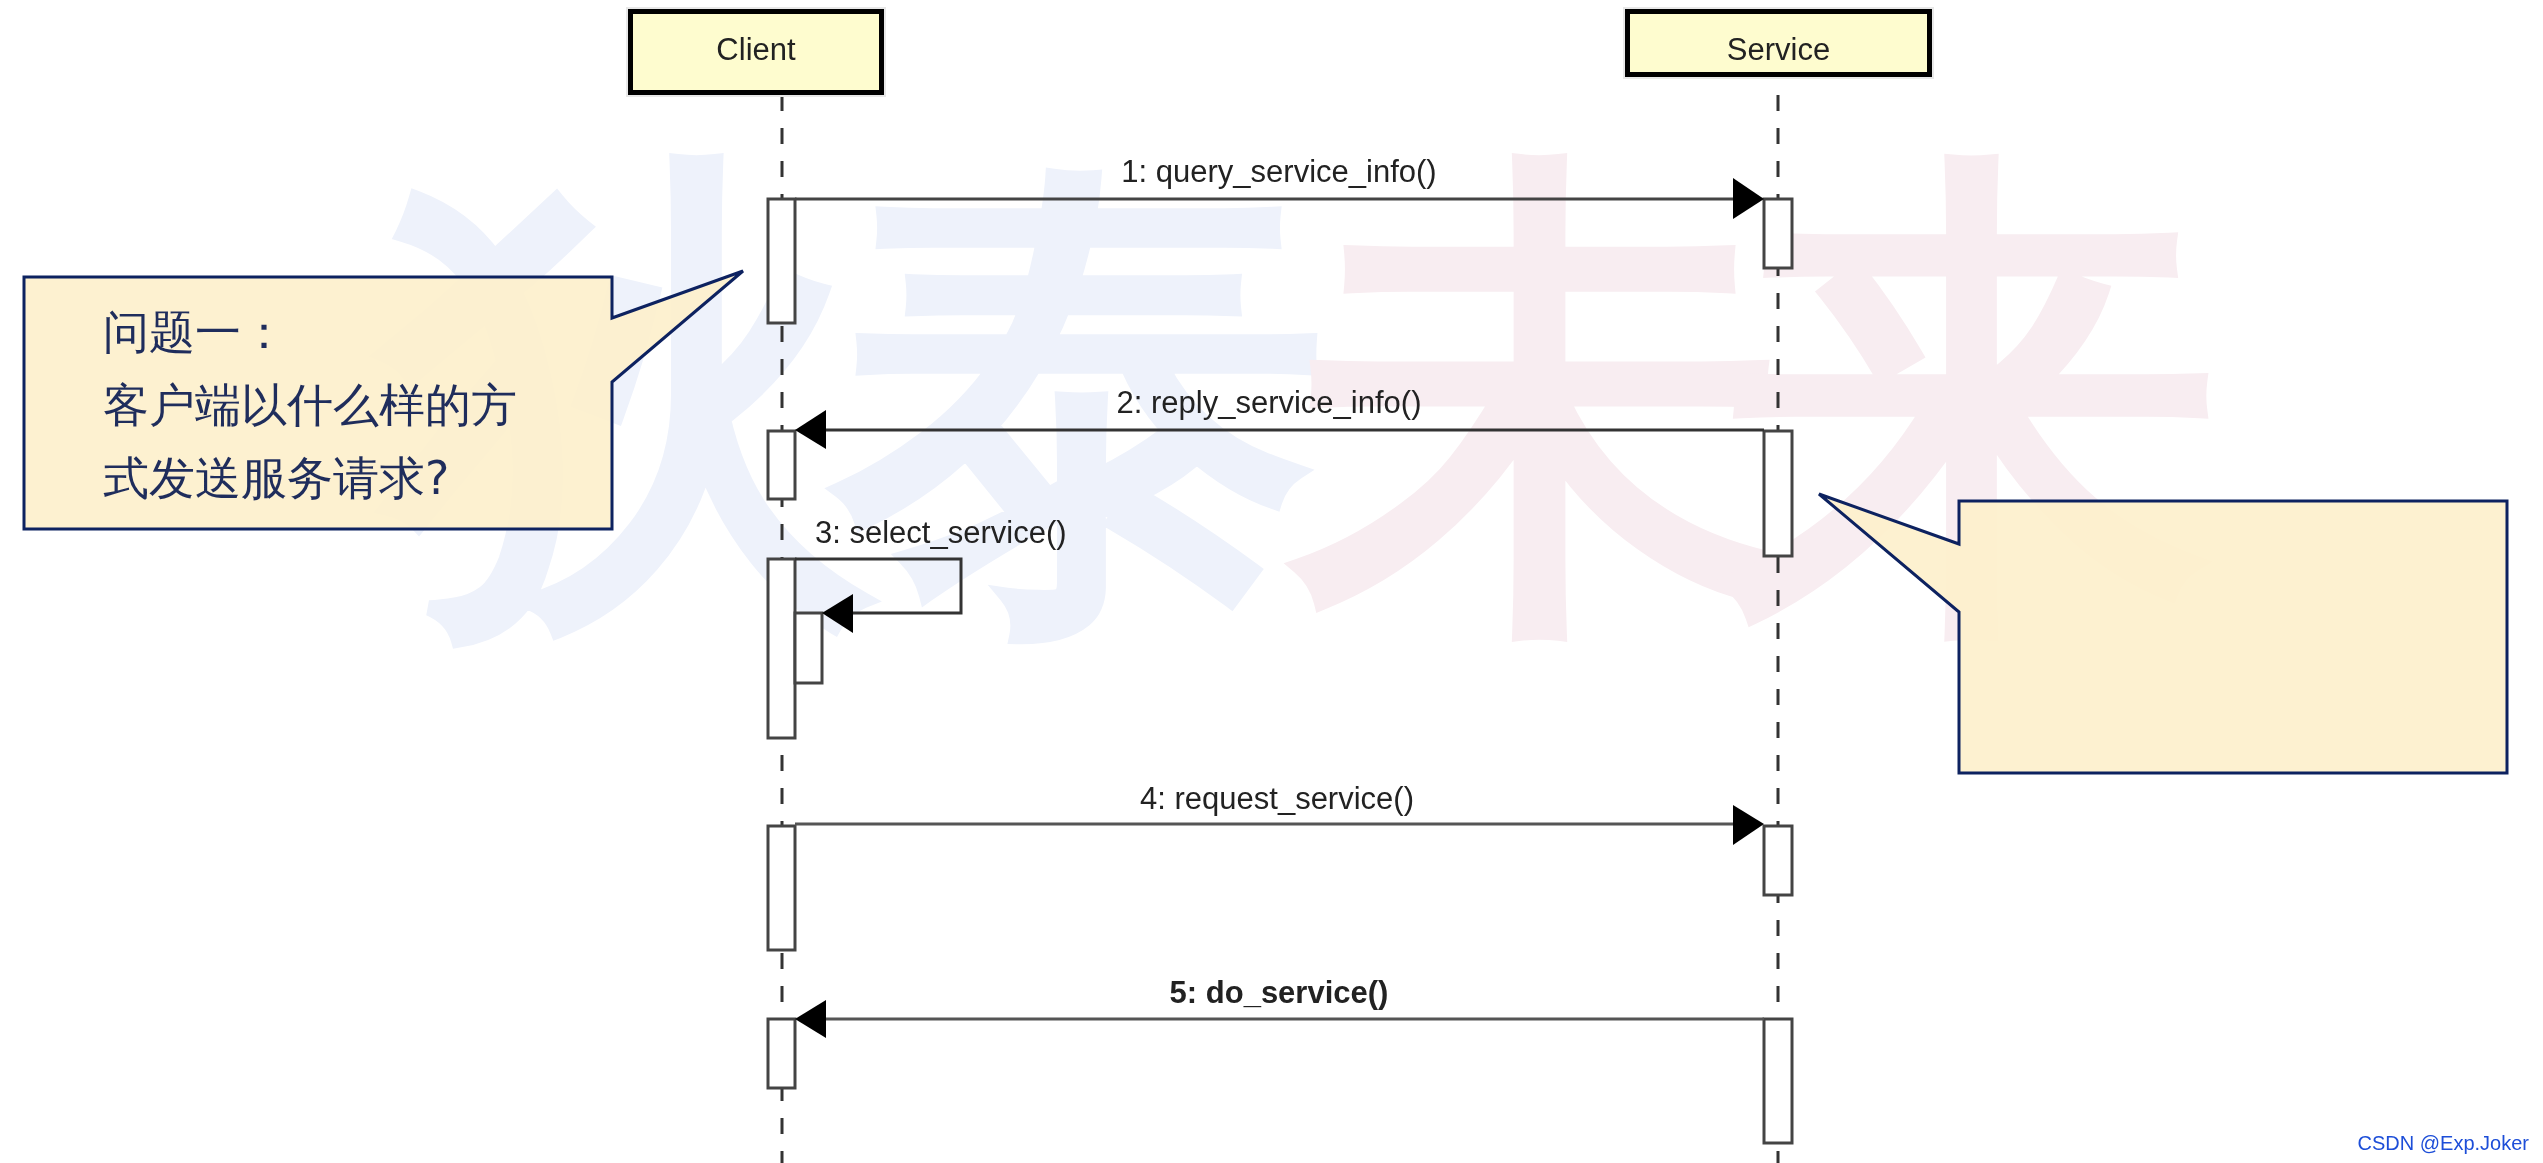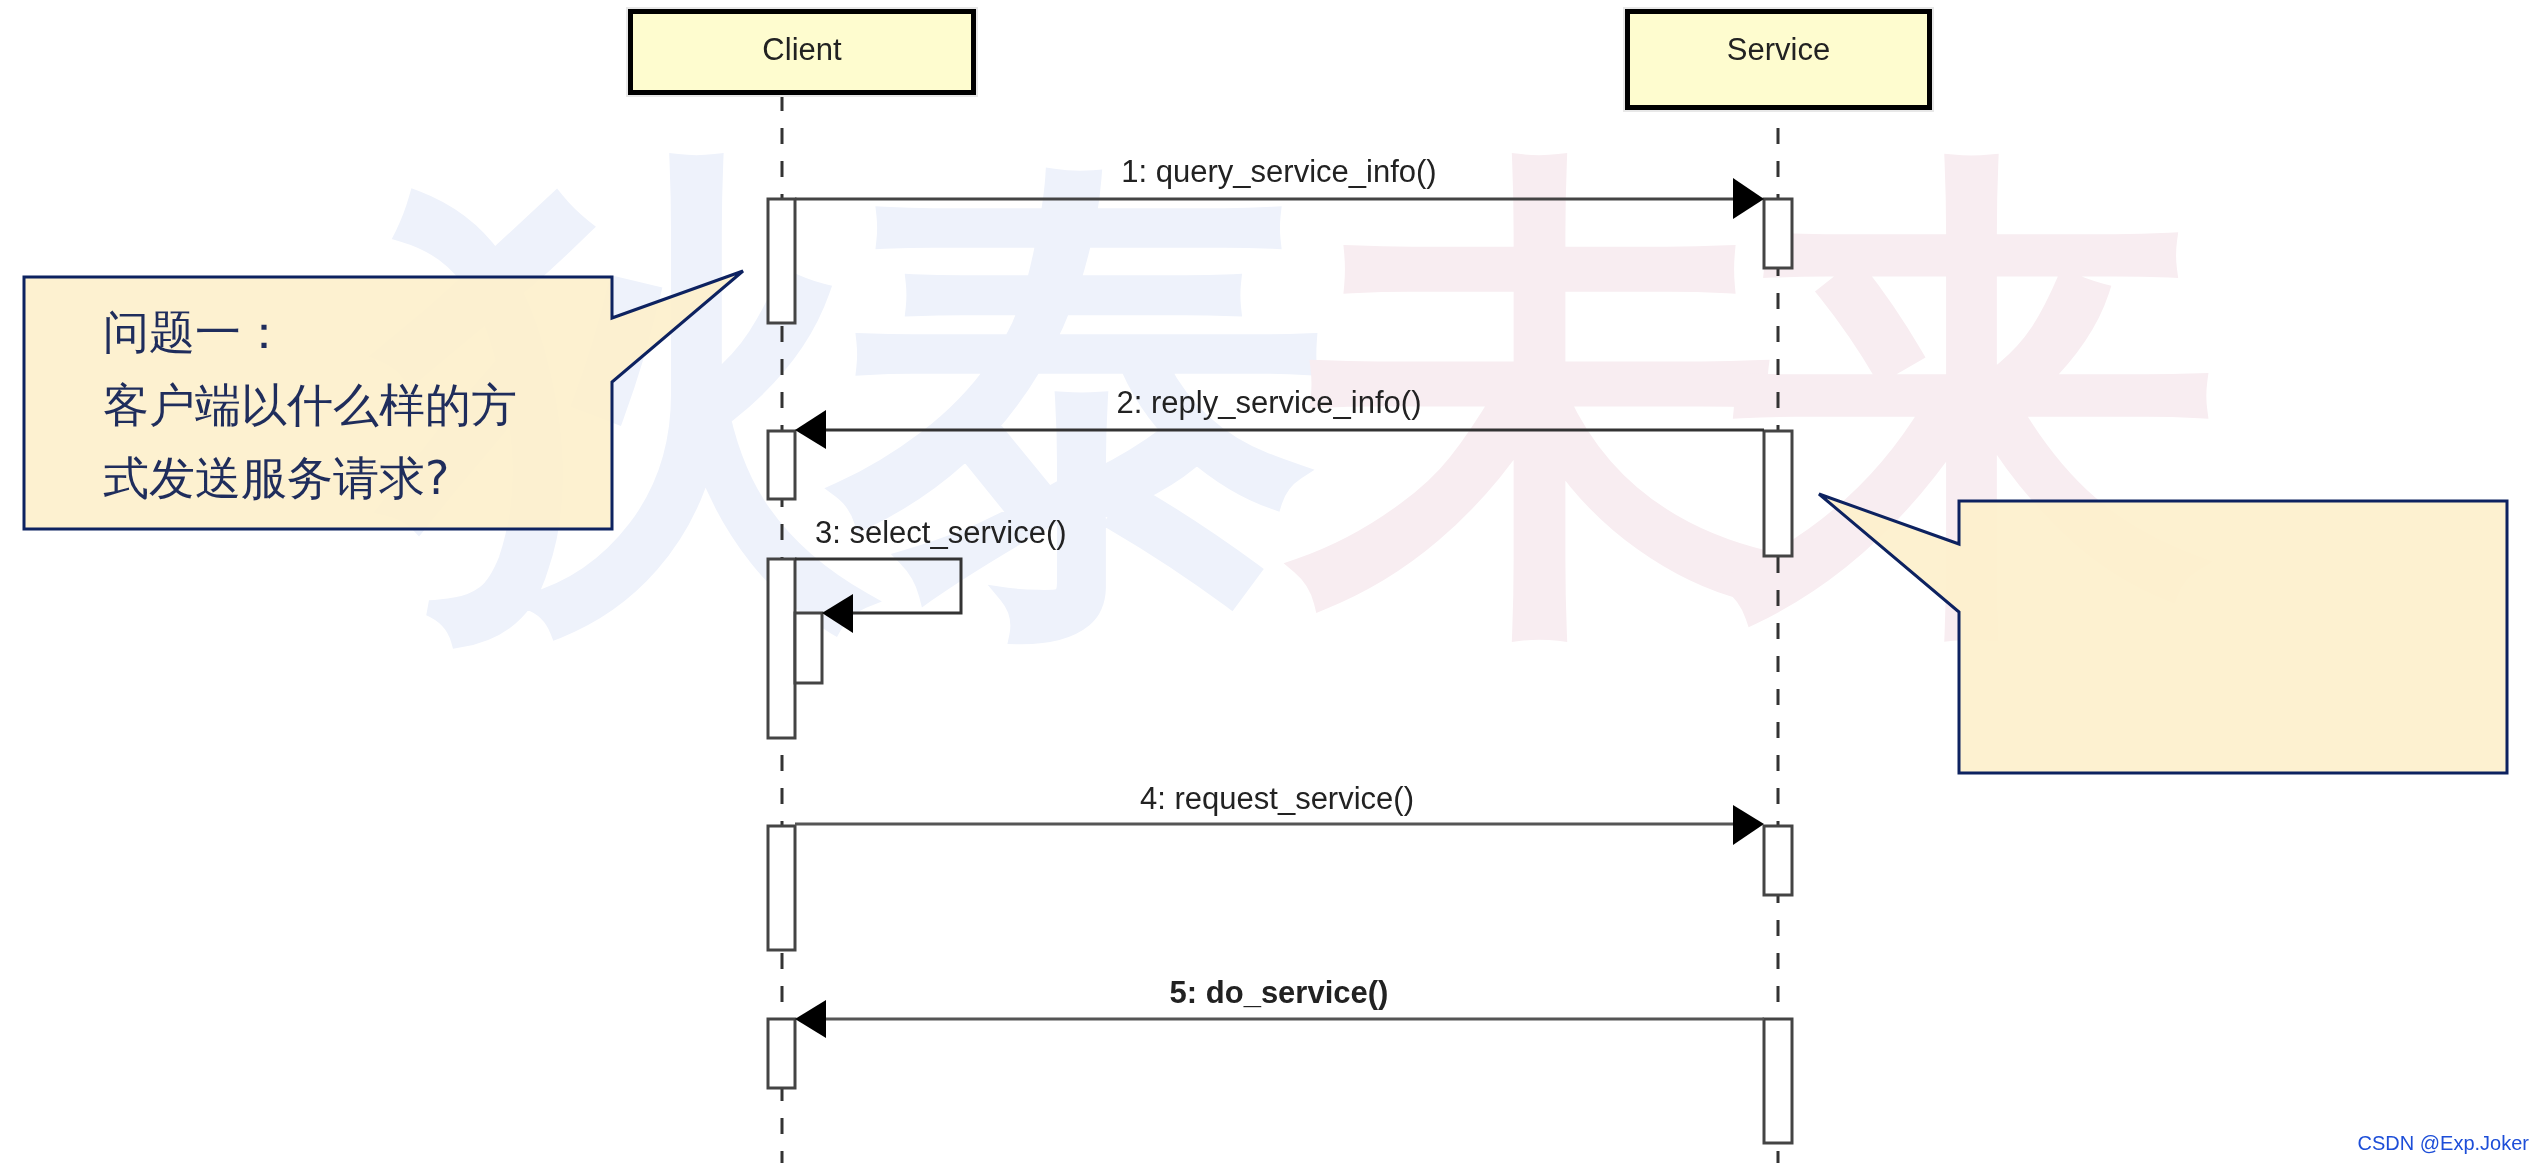--- a/index.html
+++ b/index.html
@@ -62,22 +62,22 @@
       <line x1="795" y1="824" x2="1740" y2="824" stroke="#555" stroke-width="3"></line>
       <polygon points="1733,805 1764,824 1733,845" fill="#000"></polygon>
     </g>
 
     <g>
       <line x1="820" y1="1019" x2="1764" y2="1019" stroke="#555" stroke-width="3"></line>
       <polygon points="826,1000 795,1019 826,1038" fill="#000"></polygon>
     </g>
   </svg>
 
-  <div class="lifeline-box" style="left:628px; top:9px; width:348px; height:86px;">Client</div>
-  <div class="lifeline-box" style="left:1625px; top:9px; width:307px; height:101px;">Service</div>
+  <div class="lifeline-box" style="left:628px; top:9px; width:256px; height:86px;">Client</div>
+  <div class="lifeline-box" style="left:1625px; top:9px; width:307px; height:68px;">Service</div>
 
   <div class="msg-label" style="left:1279px; top:154px;">1: query_service_info()</div>
   <div class="msg-label" style="left:1269px; top:385px;">2: reply_service_info()</div>
   <div class="msg-label left" style="left:815px; top:515px;">3: select_service()</div>
   <div class="msg-label" style="left:1277px; top:781px;">4: request_service()</div>
   <div class="msg-label" style="left:1279px; top:975px;font-weight:bold;">5: do_service()</div>
 
   <div style="position:absolute; left:103px; top:296px;">
     <div class="callout-text" style="position:relative;">问题一：</div>
     <div class="callout-text" style="position:relative;">客户端以什么样的方</div>

